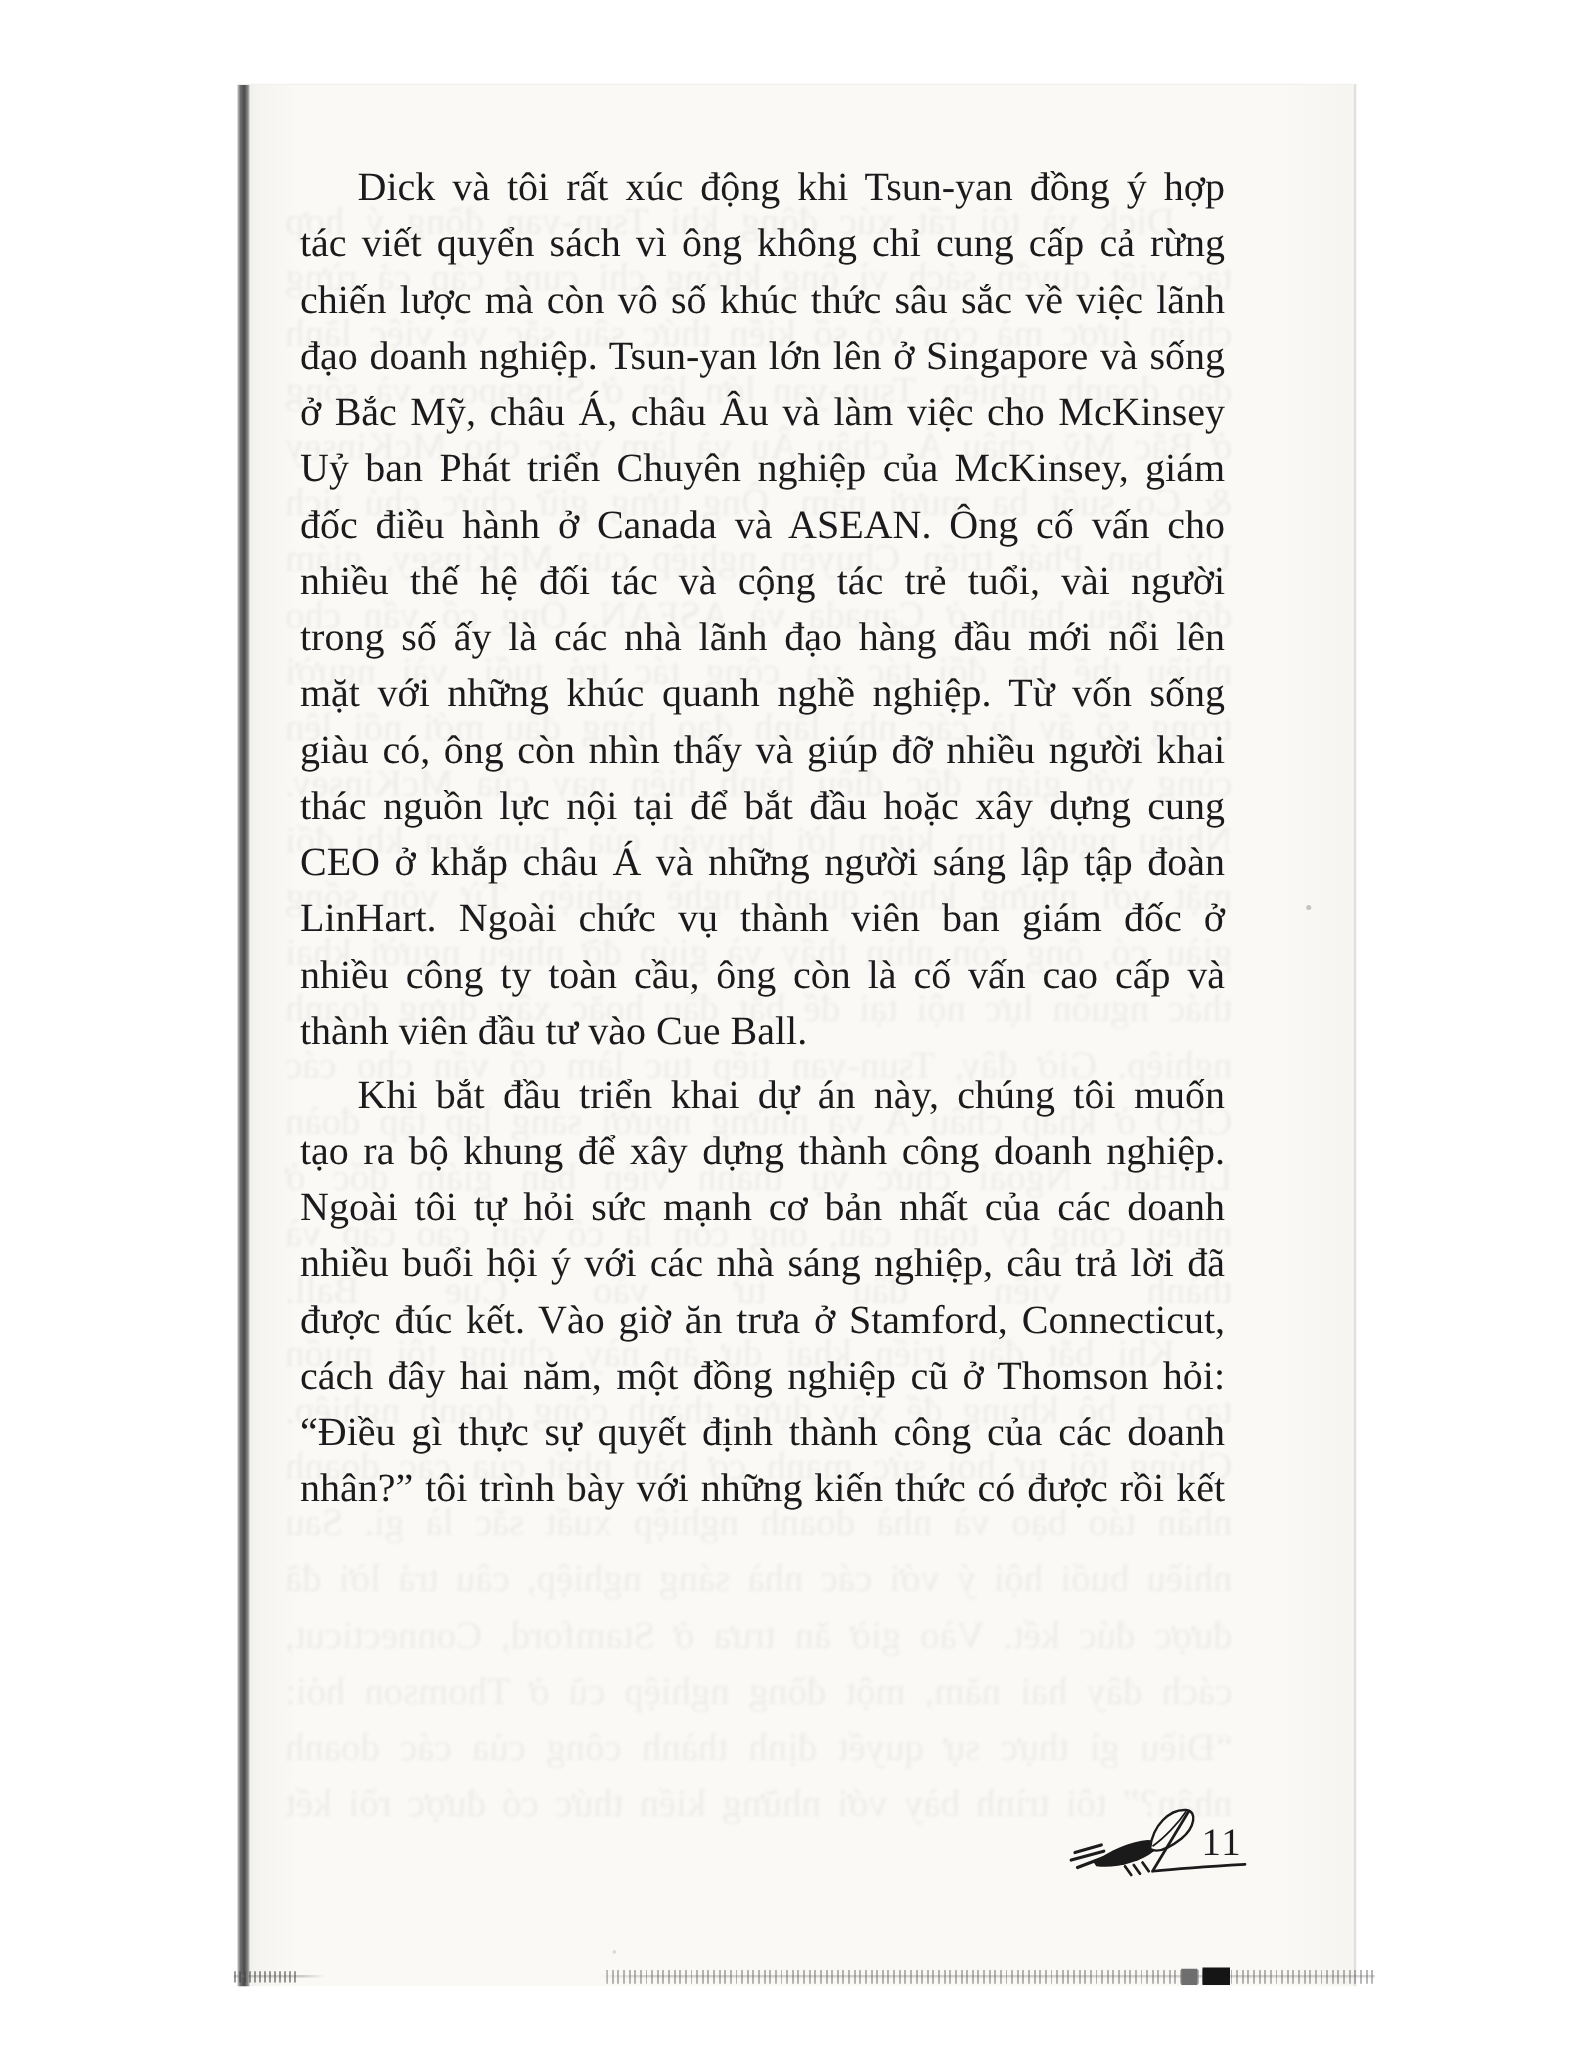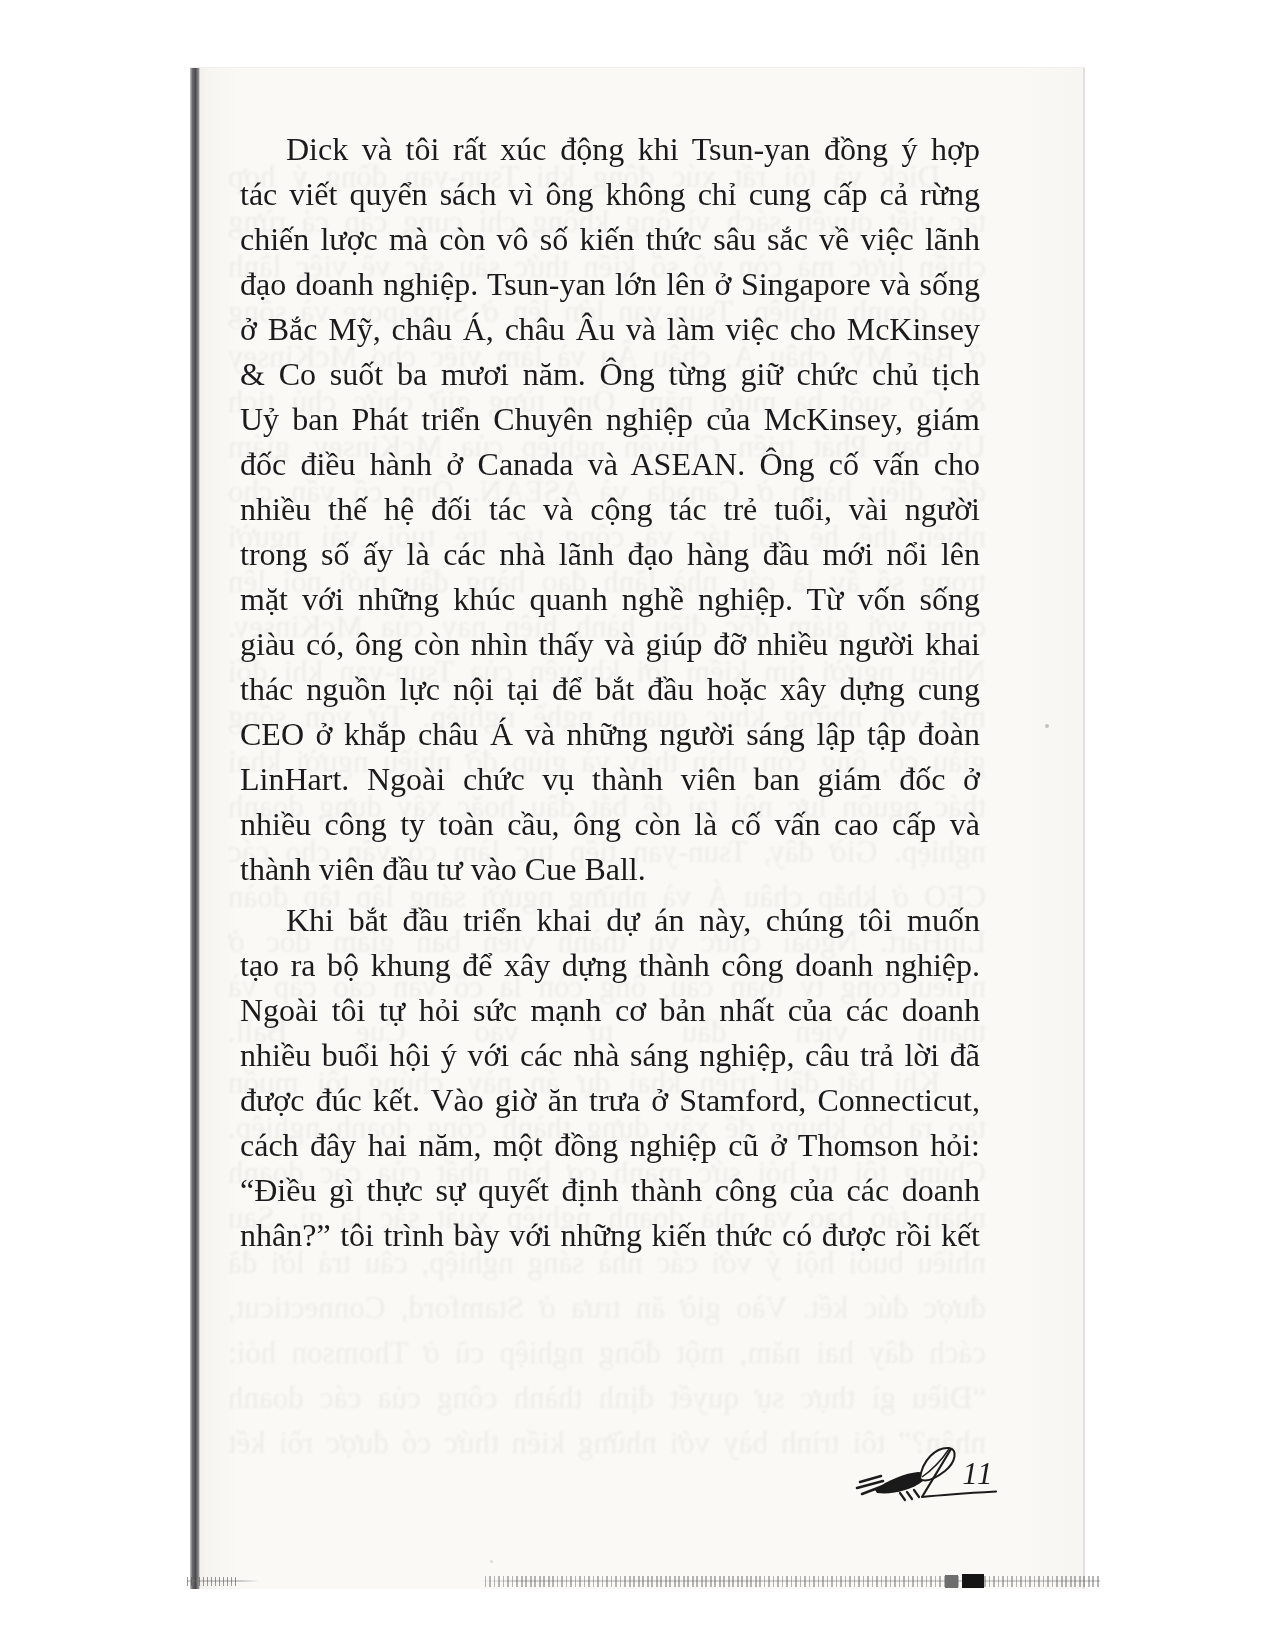--- a/index.html
+++ b/index.html
@@ -31,21 +31,21 @@
   .bleed{
     position:absolute;left:38px;top:86px;width:758px;
     font-size:31px;line-height:45px;color:#55544e;
     transform:scaleX(-1);
     opacity:0.075;filter:blur(1.3px);
     z-index:1;pointer-events:none;
   }
   .bleed .line{text-align:justify;text-align-last:justify;}
   .bleed .line.indent{text-indent:46px;}
   .footer{
-    position:absolute;left:660px;top:1372px;width:150px;height:72px;z-index:4;font-style:italic;
+    position:absolute;left:660px;top:1372px;width:150px;height:72px;z-index:4;
   }
   .footer svg{position:absolute;left:0;top:0;}
   .pagenum{
     position:absolute;right:6px;top:16px;
     font-size:31px;color:#1d1d1f;letter-spacing:1.5px;
   }
   .speckle{
     position:absolute;left:855px;top:656px;width:4px;height:4px;border-radius:50%;
     background:rgba(110,110,110,.38);
   }
@@ -109,24 +109,23 @@
         <div class="line">cách đây hai năm, một đồng nghiệp cũ ở Thomson hỏi:</div>
         <div class="line">“Điều gì thực sự quyết định thành công của các doanh</div>
         <div class="line">nhân?” tôi trình bày với những kiến thức có được rồi kết</div>
       </div>
     </div>
 
   <div class="textblock">
       <div class="paragraph">
         <div class="line indent">Dick và tôi rất xúc động khi Tsun-yan đồng ý hợp</div>
         <div class="line">tác viết quyển sách vì ông không chỉ cung cấp cả rừng</div>
-        <div class="line">chiến lược mà còn vô số kiến thức sâu sắc về việc lãnh</div>
+        <div class="line">chiến lược mà còn vô số khúc thức sâu sắc về việc lãnh</div>
         <div class="line">đạo doanh nghiệp. Tsun-yan lớn lên ở Singapore và sống</div>
         <div class="line">ở Bắc Mỹ, châu Á, châu Âu và làm việc cho McKinsey</div>
-        <div class="line">&amp; Co suốt ba mươi năm. Ông từng giữ chức chủ tịch</div>
         <div class="line">Uỷ ban Phát triển Chuyên nghiệp của McKinsey, giám</div>
         <div class="line">đốc điều hành ở Canada và ASEAN. Ông cố vấn cho</div>
         <div class="line">nhiều thế hệ đối tác và cộng tác trẻ tuổi, vài người</div>
         <div class="line">trong số ấy là các nhà lãnh đạo hàng đầu mới nổi lên</div>
         <div class="line">mặt với những khúc quanh nghề nghiệp. Từ vốn sống</div>
         <div class="line">giàu có, ông còn nhìn thấy và giúp đỡ nhiều người khai</div>
         <div class="line">thác nguồn lực nội tại để bắt đầu hoặc xây dựng cung</div>
         <div class="line">CEO ở khắp châu Á và những người sáng lập tập đoàn</div>
         <div class="line">LinHart. Ngoài chức vụ thành viên ban giám đốc ở</div>
         <div class="line">nhiều công ty toàn cầu, ông còn là cố vấn cao cấp và</div>

